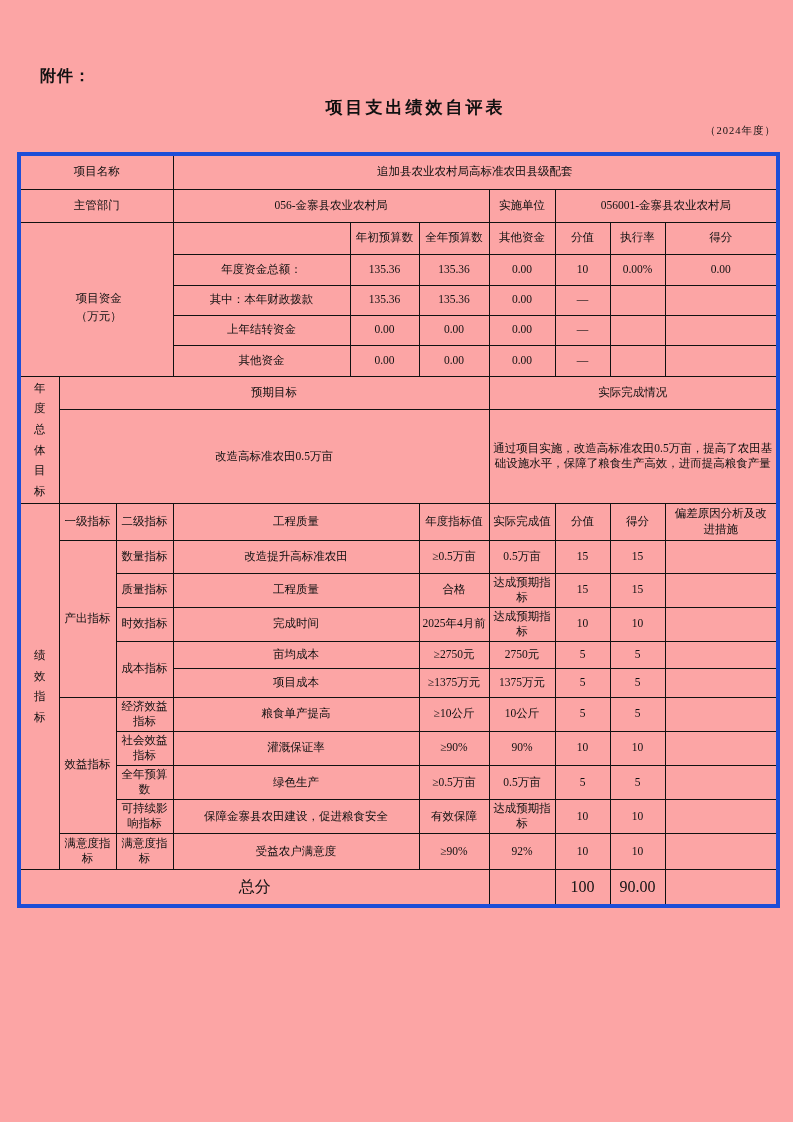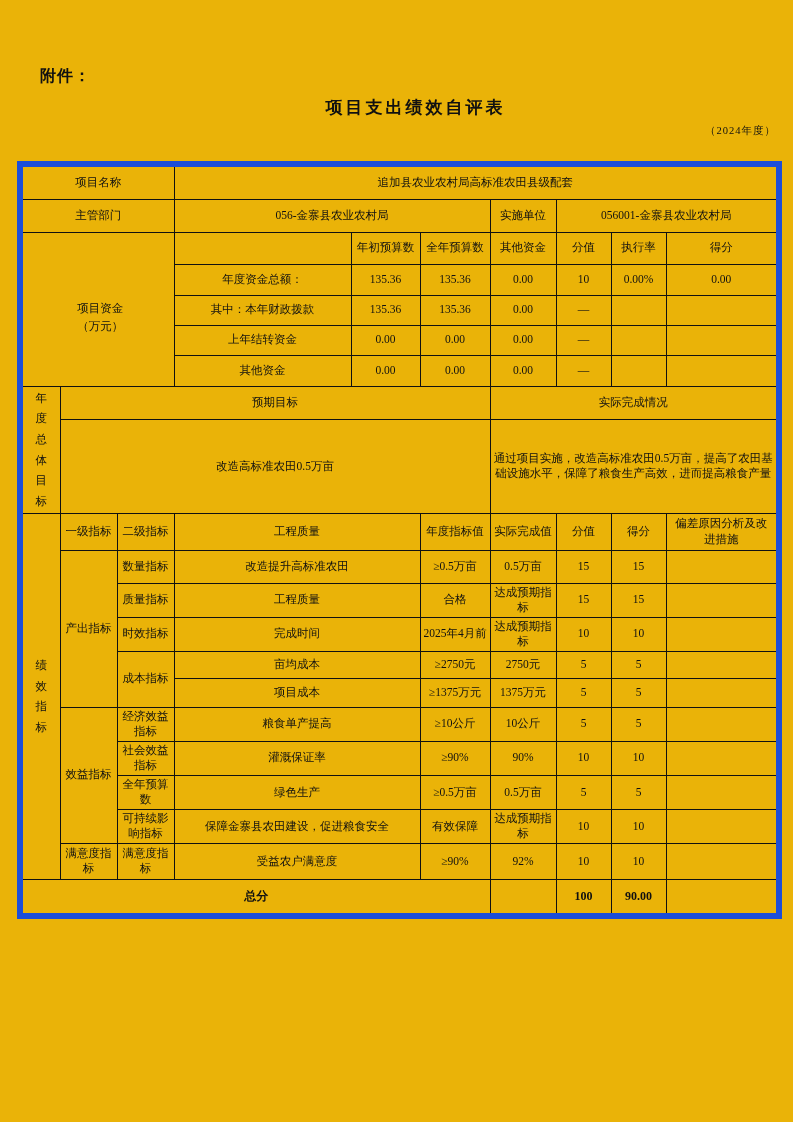--- a/index.html
+++ b/index.html
@@ -1,42 +1,42 @@
 <!DOCTYPE html>
 <html><head>
 <meta charset="utf-8">
 <style>
   html,body { margin:0; padding:0; background:#e8e8e8; }
   .page {
     position:relative;
     width:793px; height:1122px;
     margin:0 auto;
-    background:#eab308;
+    background:#fca5a5;
     font-family:"Liberation Serif","DejaVu Serif",serif;
     color:#111111;
     overflow:hidden;
   }
   .attachment {
     position:absolute; left:40px; top:66px;
     font-size:16px; font-weight:bold; letter-spacing:1px;
   }
   .doc-title {
     position:absolute; left:36px; top:96px; width:759px;
     text-align:center; font-size:17px; font-weight:bold; letter-spacing:3px;
   }
   .doc-subtitle {
     position:absolute; left:17px; top:124px; width:759px;
     text-align:right; font-size:10.5px; letter-spacing:1px;
   }
   table.eval {
-    position:absolute; left:17px; top:161px;
+    position:absolute; left:17px; top:152px;
     width:759px;
     border-collapse:collapse;
     table-layout:fixed;
-    border:6px solid #1d4ed8;
+    border:4px solid #1d4ed8;
   }
   table.eval td {
     border:1px solid #111;
     text-align:center;
     vertical-align:middle;
     padding:1px 2px;
     font-size:11.5px;
     line-height:1.35;
     word-break:break-all;
     overflow:hidden;
@@ -58,21 +58,21 @@
     text-align:right;
     margin-top:16px;
   }
   .wrap8 {
     display:inline-block;
     max-width:8.3em;
     word-break:break-all;
     text-align:center;
   }
   td.goal-actual { line-height:1.55; padding:3px 6px; }
-  tr.total-row td { font-weight:bold; font-size:12px; }
+  tr.total-row td { font-weight:normal; font-size:16px; }
 </style>
 </head>
 <body>
 
 <div class="page">
 
   <div class="attachment">附件：</div>
   <div class="doc-title">项目支出绩效自评表</div>
   <div class="doc-subtitle">（2024年度）</div>
 

